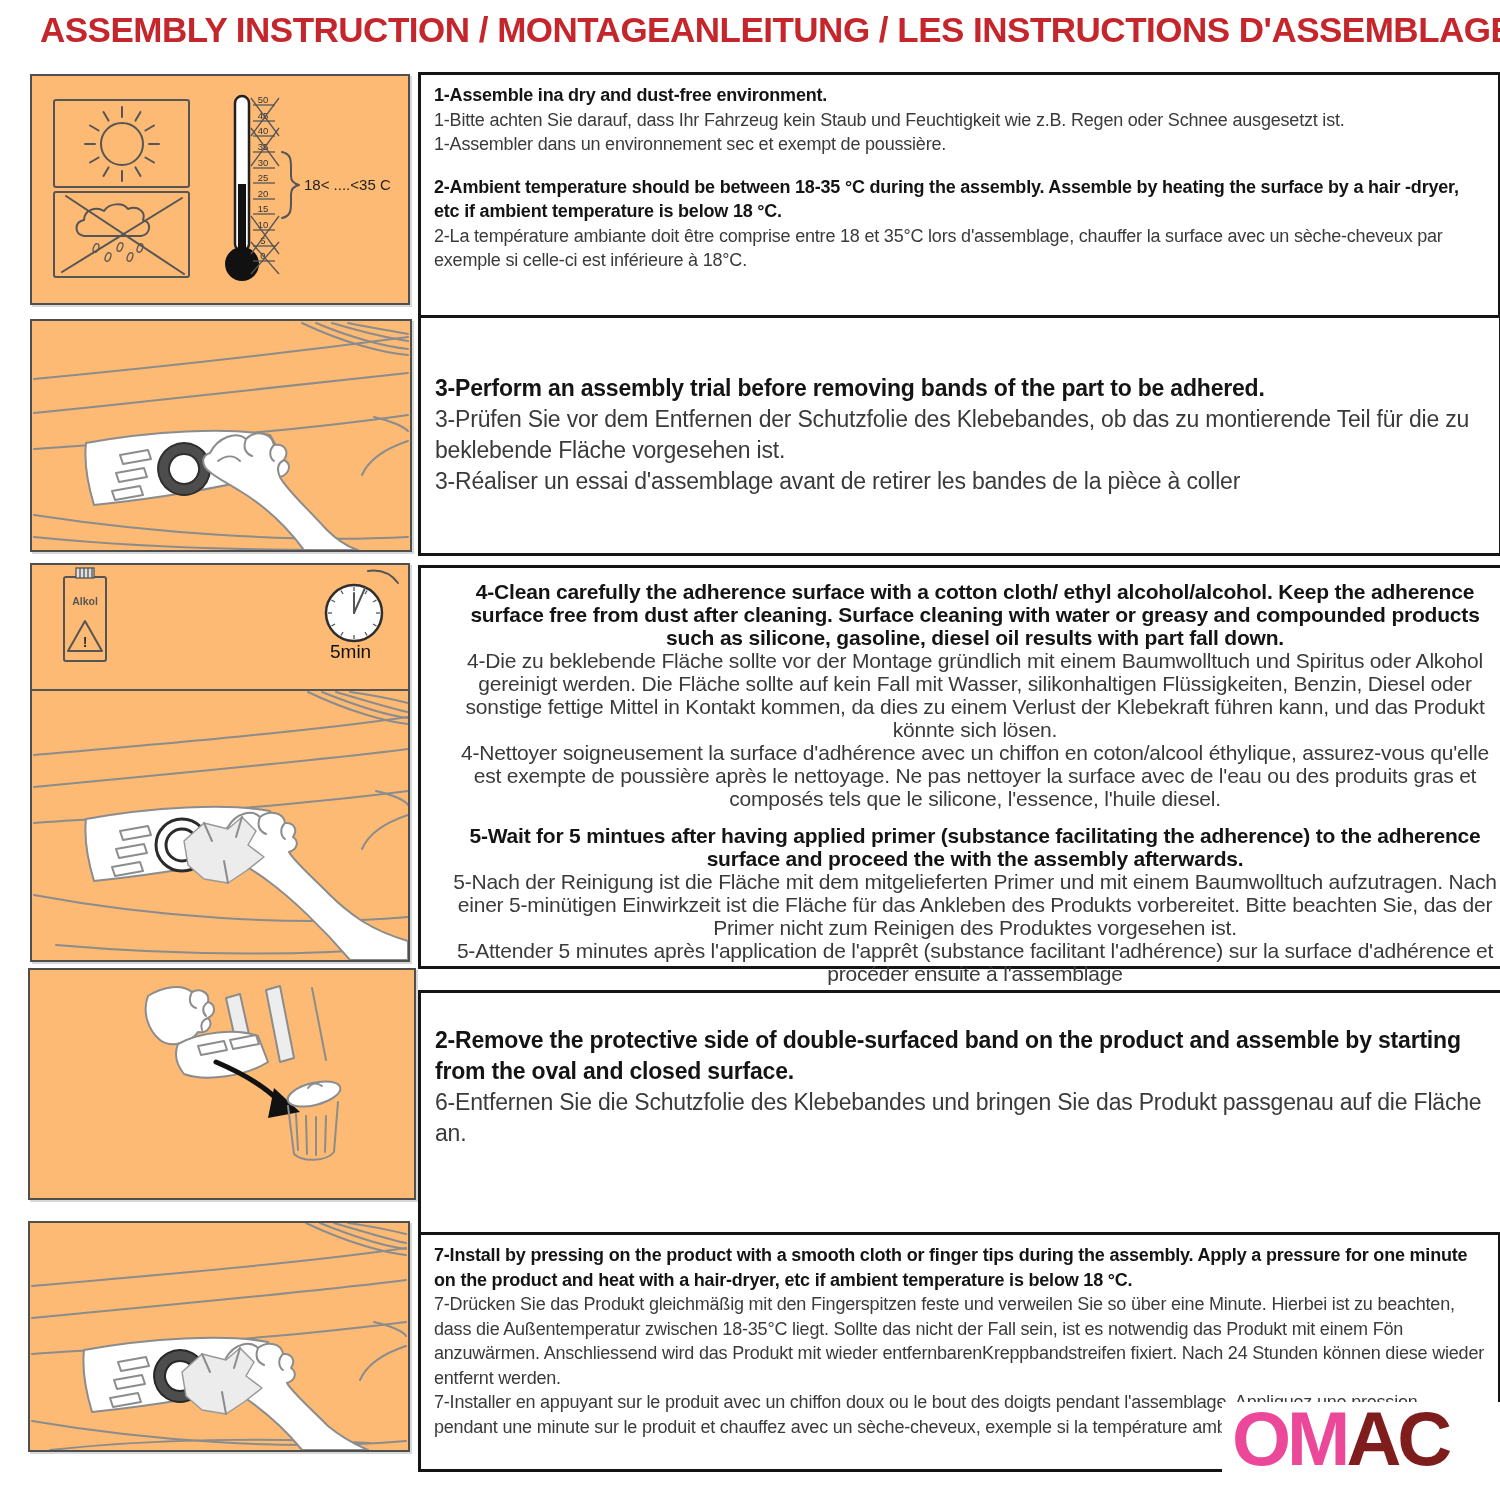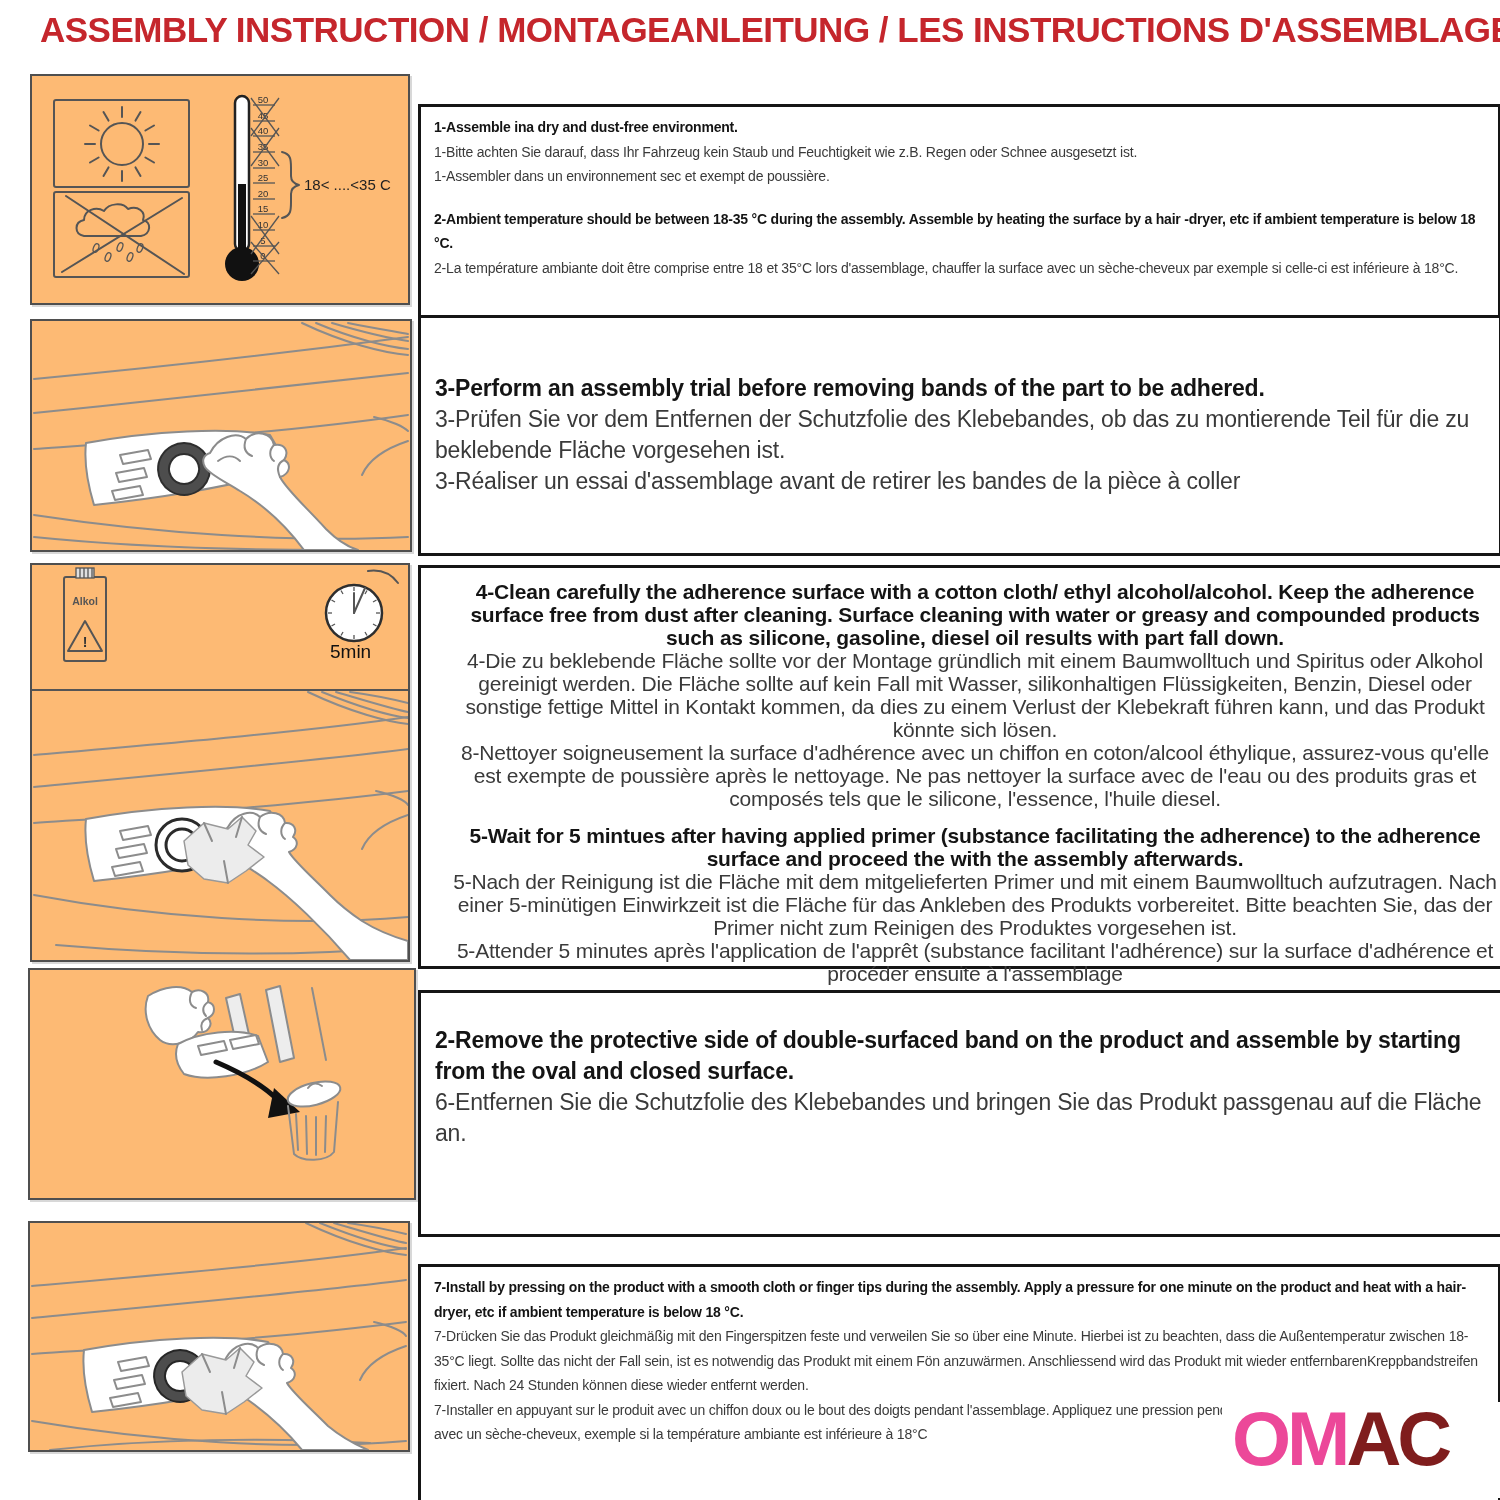--- a/index.html
+++ b/index.html
@@ -3,21 +3,21 @@
 <meta charset="utf-8">
 <style>
   html,body{margin:0;padding:0;background:#fff;}
   .page{position:relative;width:1500px;height:1500px;background:#fff;overflow:hidden;
         font-family:"Liberation Sans",sans-serif;}
   .title{position:absolute;left:40px;top:10px;width:1440px;
          font-size:35px;font-weight:bold;letter-spacing:-0.5px;color:#c5262c;white-space:nowrap;}
   .lbox{position:absolute;border:2px solid #4f4f4f;background:#fdba74;box-shadow:2px 2px 0 #d8d8d8;}
   .rbox{position:absolute;border:3px solid #151515;background:#fff;color:#2e2e2e;}
   .rbox p{margin:0;}
-  .txt-sm{font-size:14px;line-height:24.5px;letter-spacing:-0.2px;padding:8px 12px 16px 13px;margin-top:32px;}
+  .txt-sm{font-size:18px;line-height:24.5px;letter-spacing:-0.2px;padding:8px 12px 16px 13px;}
   .txt-xs{font-size:21px;line-height:23px;letter-spacing:-0.2px;padding:12px 12px 0 28px;text-align:center;}
   .txt-lg{font-size:23px;line-height:31px;letter-spacing:-0.2px;padding:55px 14px 0 14px;}
   .txt-lg6{font-size:23px;line-height:31px;letter-spacing:-0.2px;padding:32px 14px 0 14px;}
   .b{font-weight:bold;color:#141414;}
   .r{color:#3a3a3a;}
   .gap18{height:18px;}
   .gap14{height:14px;}
   .logo-wrap{position:absolute;left:1222px;top:1402px;width:278px;height:96px;background:#fff;z-index:6;}
   .logo{position:absolute;left:10px;top:2px;font-weight:bold;font-size:76px;line-height:70px;
         letter-spacing:-4px;white-space:nowrap;}
@@ -238,21 +238,21 @@
           <path d="M228,252 C225,260 227,266 234,269"></path>
             <path d="M253,258 C248,263 248,270 253,274"></path>
           </g>
       </g>
     </svg>
   </div>
 
   <div class="rbox txt-xs" style="left:418px;top:565px;width:1052px;height:386px;">
     <p class="b">4-Clean carefully the adherence surface with a cotton cloth/ ethyl alcohol/alcohol. Keep the adherence surface free from dust after cleaning. Surface cleaning with water or greasy and compounded products such as silicone, gasoline, diesel oil results with part fall down.</p>
     <p class="r">4-Die zu beklebende Fläche sollte vor der Montage gründlich mit einem Baumwolltuch und Spiritus oder Alkohol gereinigt werden. Die Fläche sollte auf kein Fall mit Wasser, silikonhaltigen Flüssigkeiten, Benzin, Diesel oder sonstige fettige Mittel in Kontakt kommen, da dies zu einem Verlust der Klebekraft führen kann, und das Produkt könnte sich lösen.</p>
-    <p class="r">8-Nettoyer soigneusement la surface d'adhérence avec un chiffon en coton/alcool éthylique, assurez-vous qu'elle est exempte de poussière après le nettoyage. Ne pas nettoyer la surface avec de l'eau ou des produits gras et composés tels que le silicone, l'essence, l'huile diesel.</p>
+    <p class="r">4-Nettoyer soigneusement la surface d'adhérence avec un chiffon en coton/alcool éthylique, assurez-vous qu'elle est exempte de poussière après le nettoyage. Ne pas nettoyer la surface avec de l'eau ou des produits gras et composés tels que le silicone, l'essence, l'huile diesel.</p>
     <div class="gap14"></div>
     <p class="b">5-Wait for 5 mintues after having applied primer (substance facilitating the adherence) to the adherence surface and proceed the with the assembly afterwards.</p>
     <p class="r">5-Nach der Reinigung ist die Fläche mit dem mitgelieferten Primer und mit einem Baumwolltuch aufzutragen. Nach einer 5-minütigen Einwirkzeit ist die Fläche für das Ankleben des Produkts vorbereitet. Bitte beachten Sie, das der Primer nicht zum Reinigen des Produktes vorgesehen ist.</p>
     <p class="r">5-Attender 5 minutes après l'application de l'apprêt (substance facilitant l'adhérence) sur la surface d'adhérence et procéder ensuite à l'assemblage</p>
   </div>
 
   <div class="lbox" style="left:28px;top:968px;width:384px;height:228px;">
     <svg width="384" height="228" viewBox="0 0 384 228">
       <g>
         <path class="strip" d="M196,28 L210,24 L226,96 L212,100 Z"></path>

